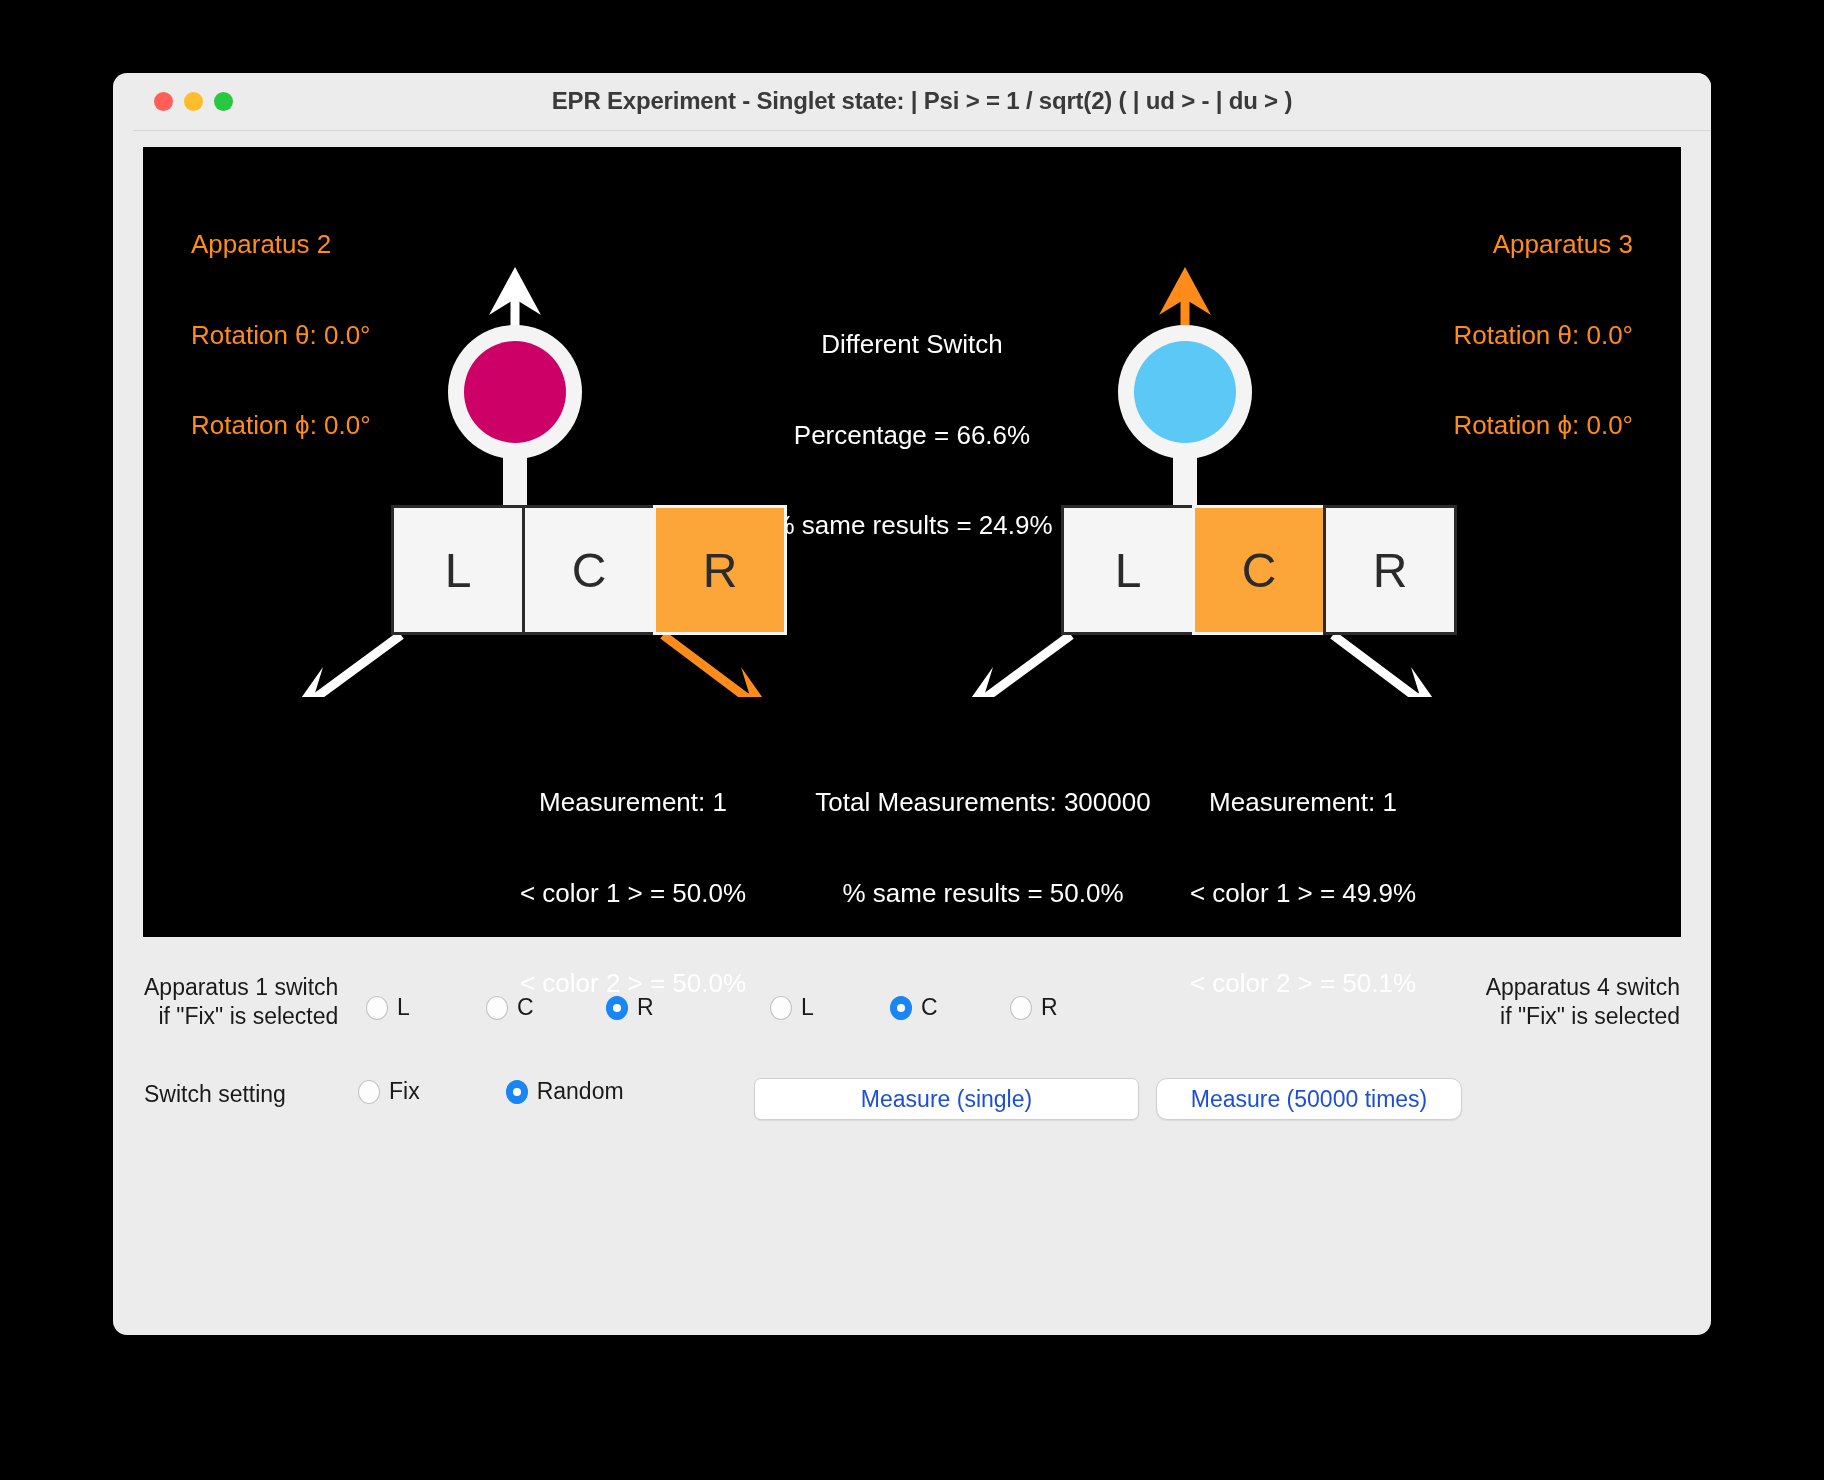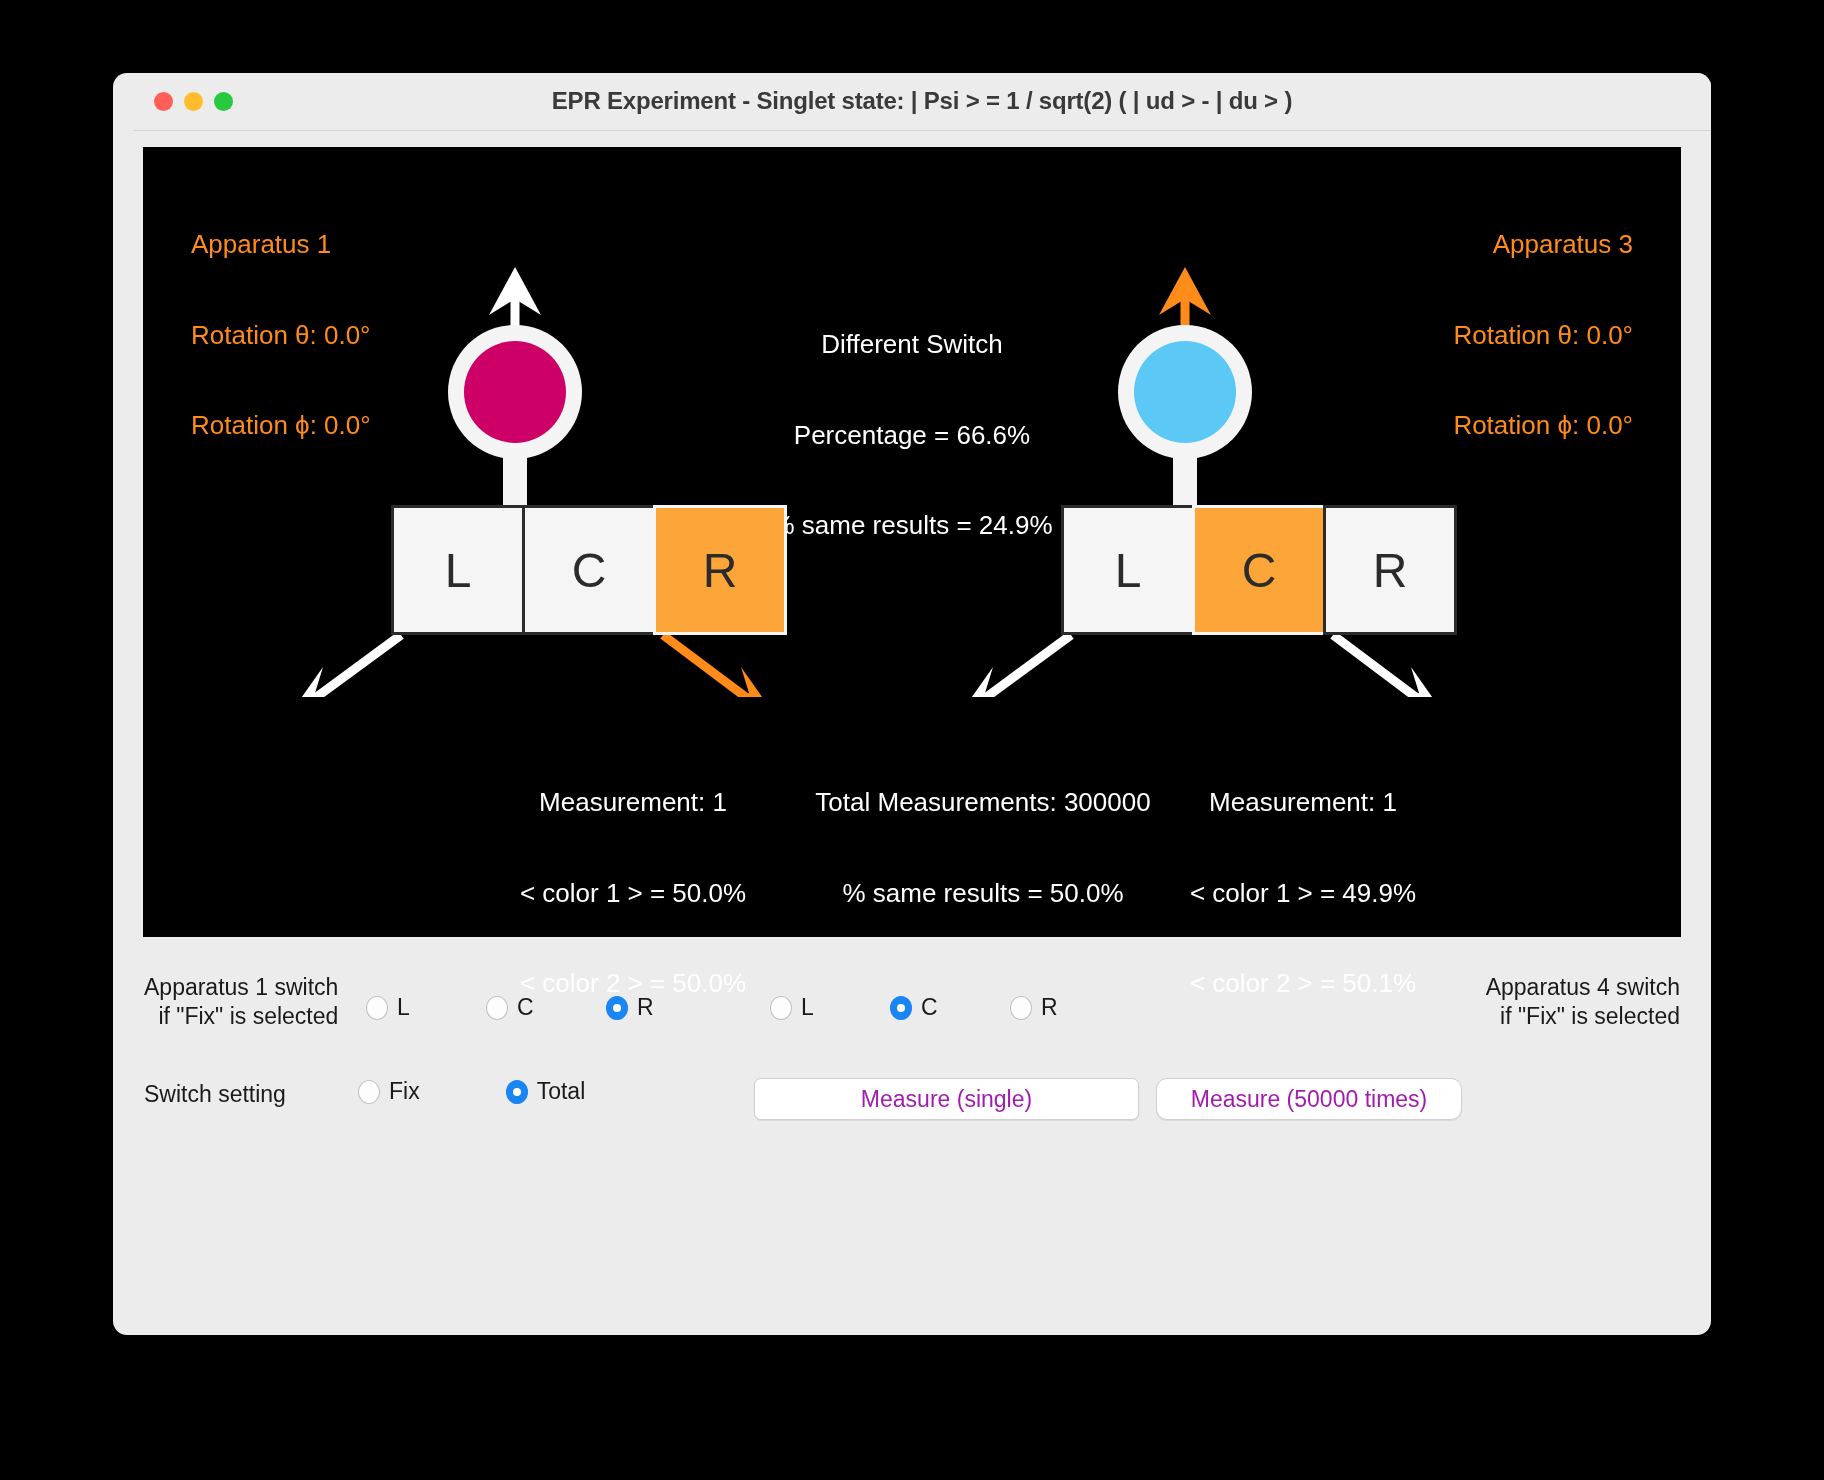--- a/index.html
+++ b/index.html
@@ -240,21 +240,21 @@
   }
   #g3 { left: 245px; top: 9px; }
   #g3 .radio-item { margin-right: 86px; align-items: center; }
 
   .btn {
     position: absolute;
     background: #ffffff;
     border: 1px solid #cfcfcf;
     border-radius: 7px;
     font-size: 23px;
-    color: #a21caf;
+    color: #1d4ed8;
     font-family: "Liberation Sans", sans-serif;
     height: 42px;
     box-shadow: 0 1px 1px rgba(0,0,0,0.08);
     cursor: pointer;
   }
   #btn-single { left: 641px; top: 9px; width: 385px; }
   #btn-many  { left: 1043px; top: 9px; width: 306px; border-radius: 11px; }
 </style>
 </head>
 <body>
@@ -267,21 +267,21 @@
       <div class="dot yellow"></div>
       <div class="dot green"></div>
     </div>
     <div class="title">EPR Experiment - Singlet state: | Psi &gt; = 1 / sqrt(2) ( | ud &gt; - | du &gt; )</div>
   </div>
 
   <div class="canvas-wrap">
     <div class="canvas">
 
       <div class="txt orange" id="app1-info">
-        <div>Apparatus 1</div>
+        <div>Apparatus 2</div>
         <div>Rotation θ: 0.0°</div>
         <div>Rotation ϕ: 0.0°</div>
       </div>
 
       <div class="txt orange" id="app2-info">
         <div>Apparatus 3</div>
         <div>Rotation θ: 0.0°</div>
         <div>Rotation ϕ: 0.0°</div>
       </div>
 
@@ -401,21 +401,21 @@
     <div class="row2">
       <div id="switch-setting-label">Switch setting</div>
 
       <div class="radio-group" id="g3">
         <div class="radio-item">
           <span class="radio"></span>
           <span class="radio-label">Fix</span>
         </div>
         <div class="radio-item">
           <span class="radio checked"></span>
-          <span class="radio-label">Total</span>
+          <span class="radio-label">Random</span>
         </div>
       </div>
 
       <button class="btn" id="btn-single">Measure (single)</button>
       <button class="btn" id="btn-many">Measure (50000 times)</button>
     </div>
 
   </div>
 </div>
 

